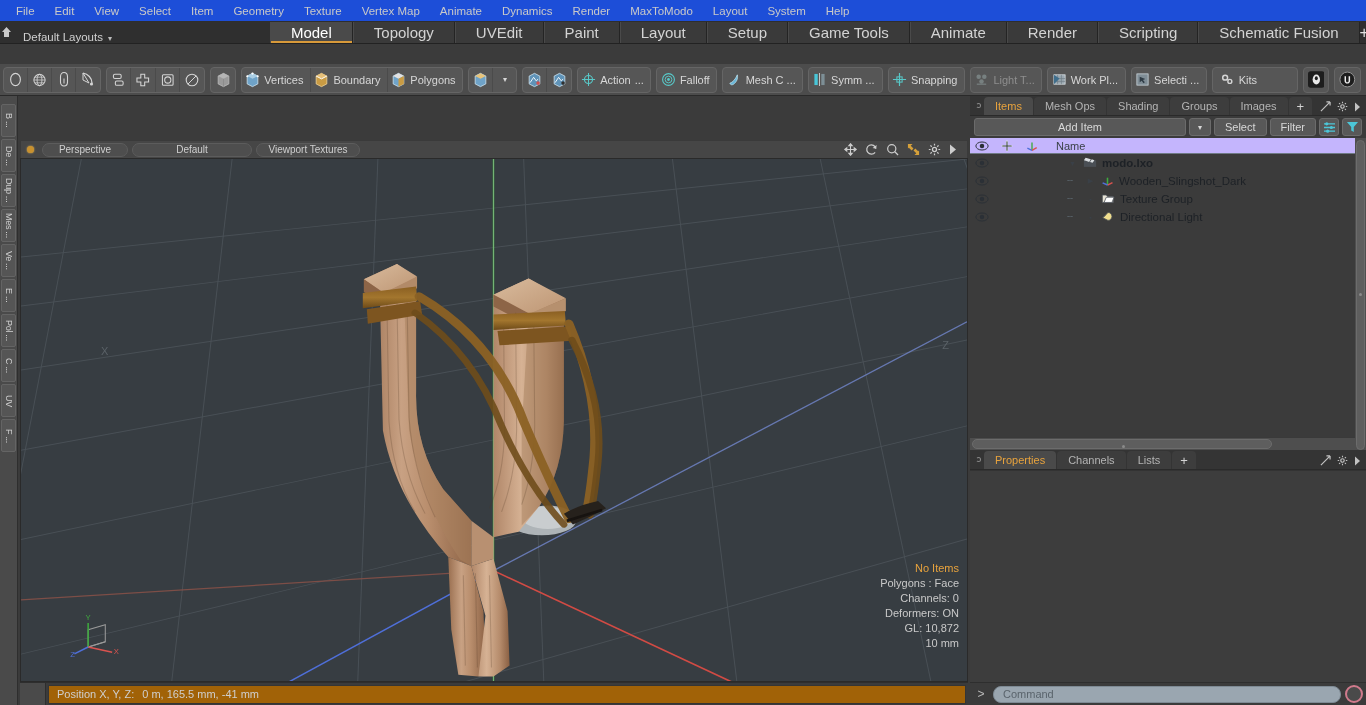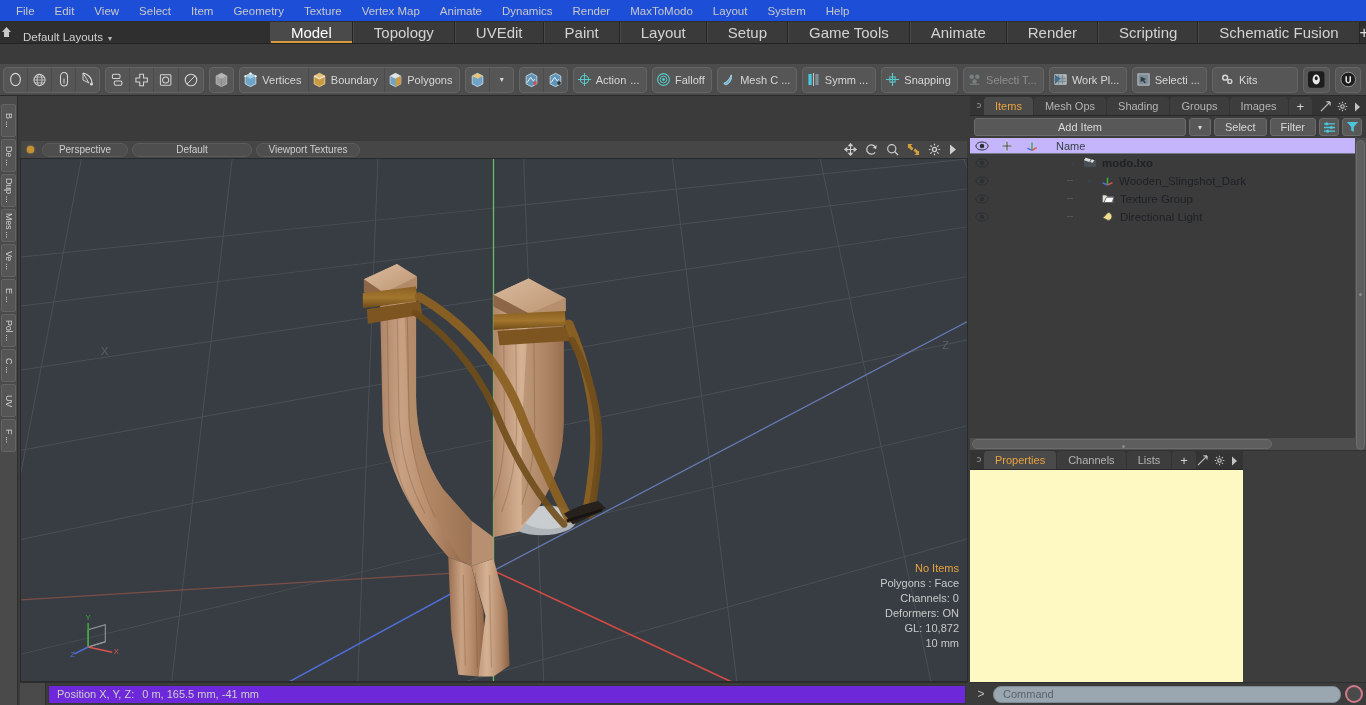--- a/index.html
+++ b/index.html
@@ -128,21 +128,21 @@
   }
   .vp-stats .hl { color:#e8a33d; }
 
   
   .statusbar {
     height:23px; flex:0 0 23px; background:#3b3b3b; display:flex; align-items:center;
     border-top:1px solid #2e2e2e;
   }
   .sb-left { width:26px; height:100%; background:#4a4a4a; border-right:1px solid #2e2e2e; }
   .sb-field {
-    flex:1; height:19px; margin:0 2px; background:#6d28d9; border:1px solid #353535;
+    flex:1; height:19px; margin:0 2px; background:#a16207; border:1px solid #353535;
     display:flex; align-items:center; padding:0 8px; color:#cfcfcf; font-size:11px;
   }
 
   
   .rpanel { width:396px; flex:0 0 396px; display:flex; flex-direction:column; background:#3b3b3b; }
   .tabrow {
     height:20px; flex:0 0 20px; background:#343434; display:flex; align-items:flex-end;
     padding-left:2px; border-bottom:1px solid #2a2a2a;
   }
   .tab-dot { width:12px; display:flex; align-items:center; justify-content:center; height:20px; }
@@ -198,21 +198,21 @@
   .vscroll {
     position:absolute; right:0; top:0; bottom:0; width:11px; background:#4e4e4e;
   }
   .vscroll .thumb { position:absolute; left:1px; top:2px; width:9px; height:310px;
                     background:#5e5e5e; border:1px solid #6c6c6c; border-radius:5px;}
   .vscroll .grip { position:absolute; left:4px; top:155px; width:3px; height:3px; border-radius:50%; background:#8a8a8a;}
 
   .listwrap { flex:1; display:flex; min-height:0; position:relative; }
   .listinner { flex:1; display:flex; flex-direction:column; min-width:0; }
 
-  .propspanel { flex:0 0 232px; display:flex; background:#fef9c3; }
+  .propspanel { flex:0 0 232px; display:flex; flex-direction:column; background:#fef9c3; }
   .propsbody { flex:1; background:#3d3d3d; border-top:1px solid #333; }
 
   
   .cmdbar { height:23px; flex:0 0 23px; display:flex; align-items:center; background:#3b3b3b;
             border-top:1px solid #2e2e2e; padding:0 3px; gap:4px;}
   .cmd-gt { width:16px; text-align:center; color:#b9b9b9; font-size:12px; }
   .cmd-input {
     flex:1; height:17px; background:#9aa6b0; border:1px solid #7e8a94; border-radius:8px;
     color:#5a646c; font-size:11px; display:flex; align-items:center; padding:0 9px;
   }
@@ -475,21 +475,21 @@
     <div class="tgroup">
       <div class="tbtn lbl dim">
         <span class="ico">
           <svg width="15" height="15" viewBox="0 0 16 16" opacity=".5">
               <circle cx="5" cy="5" r="2.4" fill="#9aa"></circle>
               <circle cx="11" cy="5" r="2.4" fill="#9aa"></circle>
               <circle cx="8" cy="10" r="2.4" fill="#9aa"></circle>
               <path d="M3 13h10" stroke="#9aa" stroke-width="1.3"></path>
             </svg>
         </span>
-        <span>Selecti T...</span>
+        <span>Light T...</span>
       </div>
     </div>
 
     <div class="tgroup">
       <div class="tbtn lbl">
         <span class="ico">
           <svg width="15" height="15" viewBox="0 0 16 16">
               <rect x="2" y="3" width="12" height="10" fill="#9aa7b0" stroke="#dfe6ea" stroke-width=".8"></rect>
               <path d="M2 7h12M2 10h12M6 3v10M10 3v10" stroke="#6d7a84" stroke-width=".7"></path>
               <path d="M2 13V3l6 4z" fill="#3f6e8c"></path>

